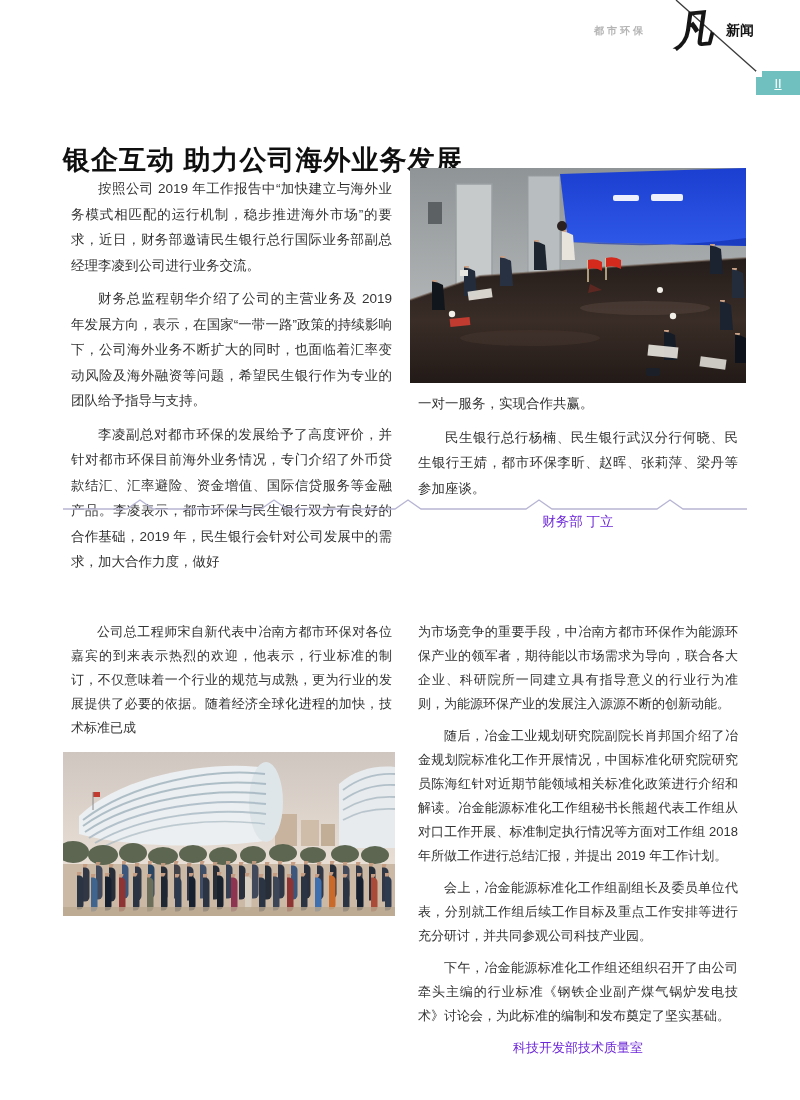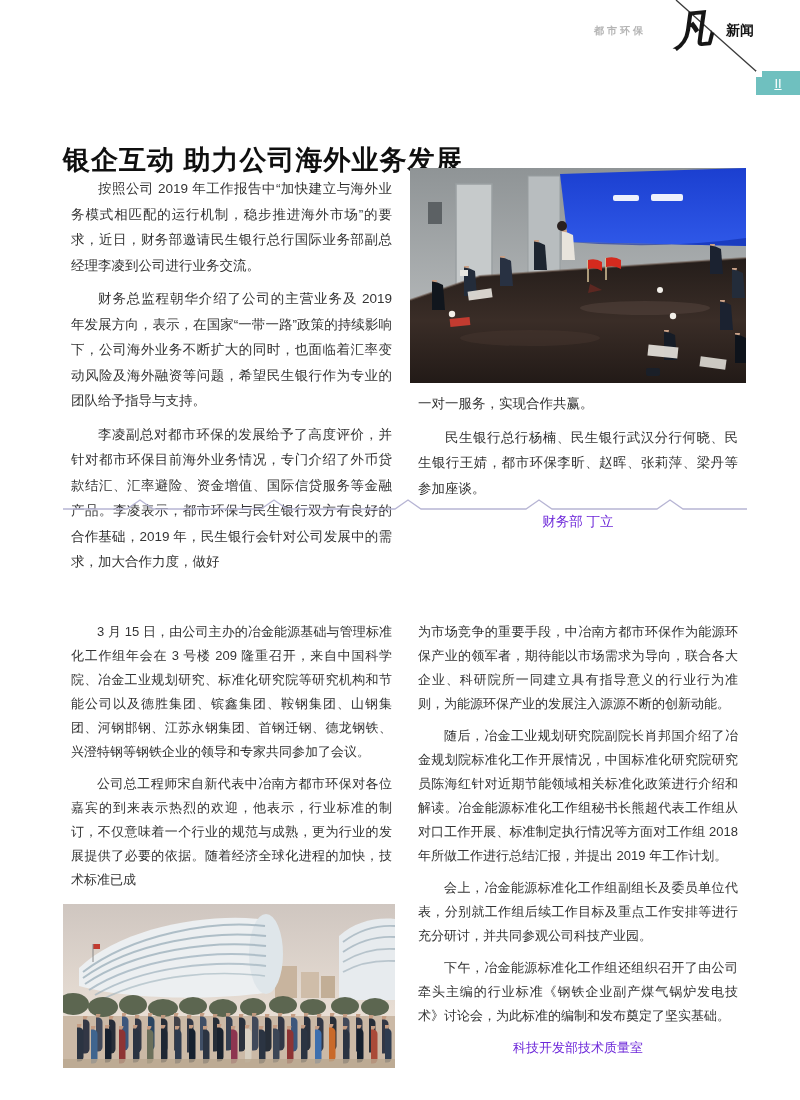--- a/index.html
+++ b/index.html
@@ -133,21 +133,20 @@
     <p>民生银行总行杨楠、民生银行武汉分行何晓、民生银行王婧，都市环保李昕、赵晖、张莉萍、梁丹等参加座谈。</p>
     <p class="byline">财务部 丁立</p>
   </div>
 
   <svg class="divider" width="684" height="12" viewBox="0 0 684 12">
     <path d="M0,10 L64,10 L77,1 L90,10 L198,10 L211,1 L224,10 L332,10 L345,1 L358,10 L463,10 L476,1 L489,10 L594,10 L607,1 L620,10 L684,10" fill="none" stroke="#b7b5d4" stroke-width="1.3"></path>
   </svg>
 
 
   <div class="col a2col a2-left">
-    <p>3 月 15 日，由公司主办的冶金能源基础与管理标准化工作组年会在 3 号楼 209 隆重召开，来自中国科学院、冶金工业规划研究、标准化研究院等研究机构和节能公司以及德胜集团、镔鑫集团、鞍钢集团、山钢集团、河钢邯钢、江苏永钢集团、首钢迁钢、德龙钢铁、兴澄特钢等钢铁企业的领导和专家共同参加了会议。</p>
     <p>公司总工程师宋自新代表中冶南方都市环保对各位嘉宾的到来表示热烈的欢迎，他表示，行业标准的制订，不仅意味着一个行业的规范与成熟，更为行业的发展提供了必要的依据。随着经济全球化进程的加快，技术标准已成</p>
 
     <div class="photo2wrap">
     <svg class="photo" width="332" height="164" viewBox="0 0 332 164">
       <defs>
         <linearGradient id="skyG" x1="0" y1="0" x2="0" y2="1">
           <stop offset="0" stop-color="#cfc6c0"></stop>
               <stop offset="1" stop-color="#eae0d6"></stop>
         </linearGradient>
         <symbol id="per2">

